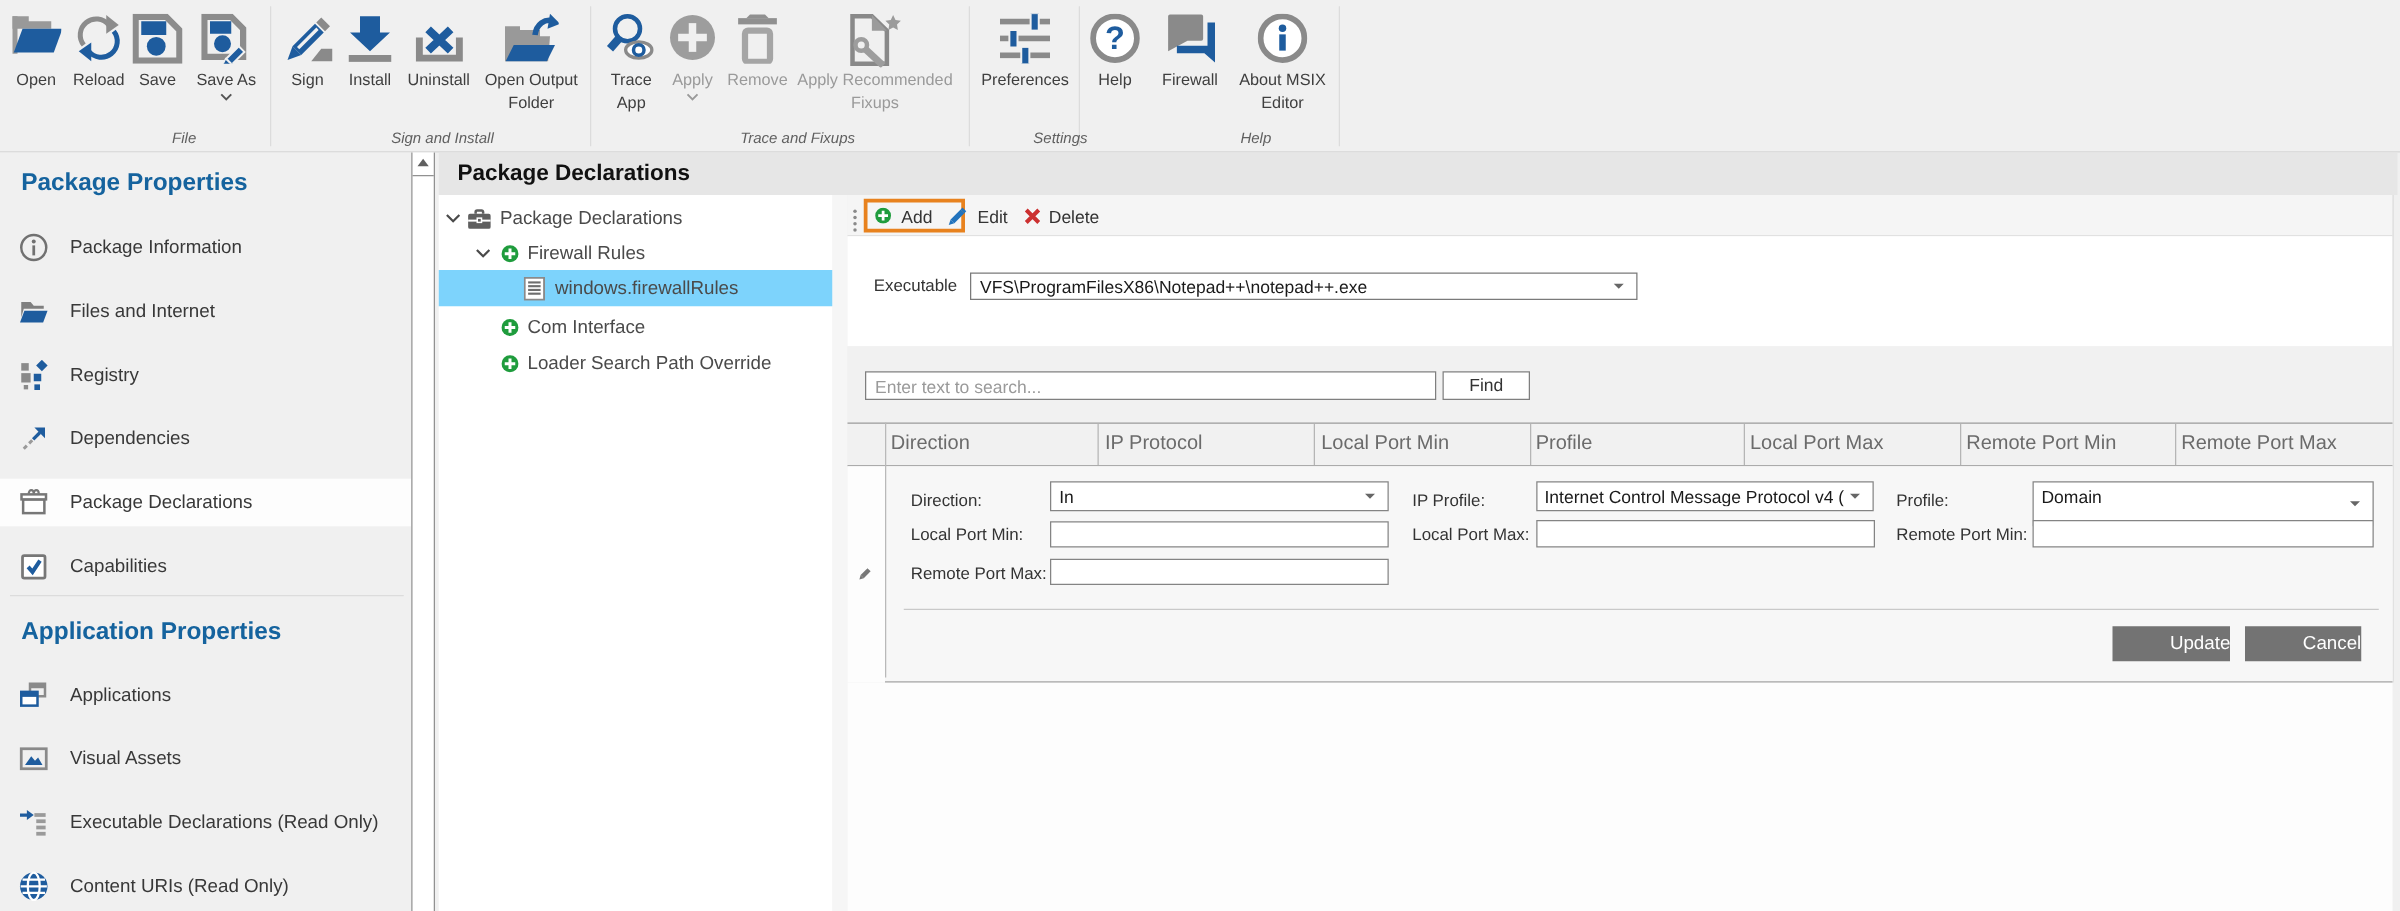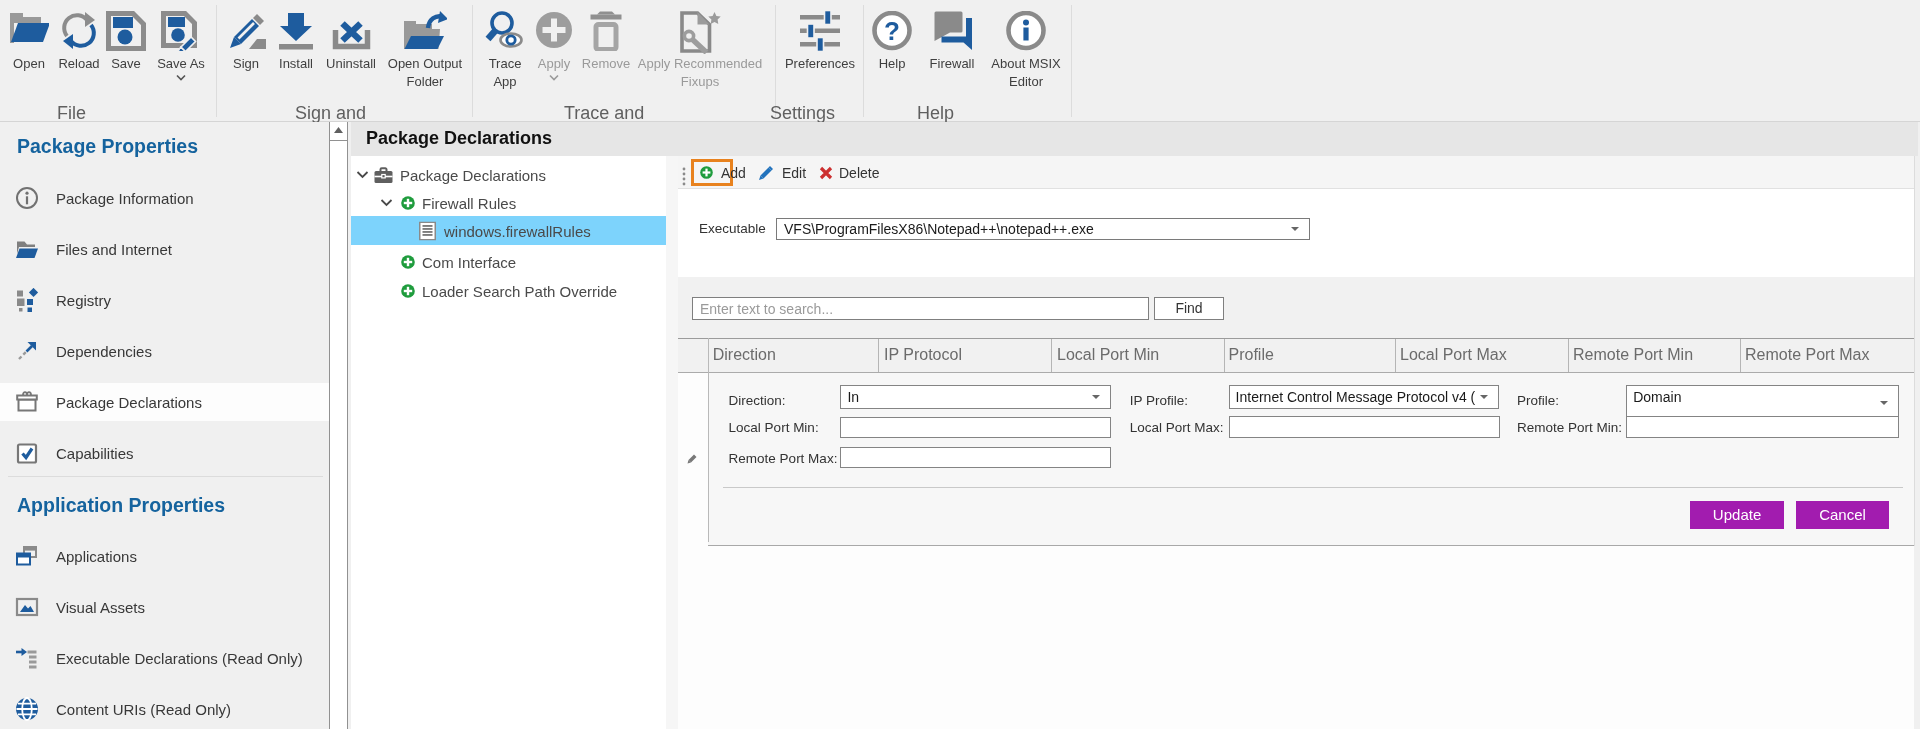--- a/index.html
+++ b/index.html
@@ -7,21 +7,21 @@
 body { font-family:"Liberation Sans", sans-serif; background:#f0f0f0; position:relative; }
 .abs { position:absolute; }
 
 
 #ribbon { left:0; top:0; width:1920px; height:122px; background:#f0f0f0; border-bottom:1px solid #d5d5d5; }
 .rbtn { position:absolute; top:0; text-align:center; }
 .rbtn svg { position:absolute; top:0; left:50%; transform:translateX(-50%); }
 .rlbl { position:absolute; top:55px; left:50%; transform:translateX(-50%); font-size:13px; color:#3f3f3f; white-space:nowrap; line-height:18px; }
 .rlbl.dis { color:#9a9a9a; }
 .rsep { position:absolute; top:5px; width:1px; height:112px; background:#dcdcdc; }
-.rgrp { position:absolute; top:103px; font-size:18px; color:#5f5f5f; text-align:left; }
+.rgrp { position:absolute; top:103px; font-size:12px; color:#5f5f5f; text-align:right;font-style:italic; }
 
 
 #sidebar { left:0; top:122px; width:329px; height:607px; background:#f0f0f0; }
 .sbhead { position:absolute; left:17px; font-size:19.5px; font-weight:bold; color:#15639e; white-space:nowrap; }
 .sbitem { position:absolute; left:0; width:329px; height:38px; }
 .sbitem.sel { background:#fdfdfd; }
 .sbitem svg { position:absolute; left:15px; top:50%; transform:translateY(-50%); }
 .sbtext { position:absolute; left:56px; top:50%; transform:translateY(-50%); font-size:15px; color:#383838; white-space:nowrap; }
 .sbline { position:absolute; left:8px; width:315px; height:1px; background:#dcdcdc; }
 
@@ -37,29 +37,29 @@
 #tree { left:351px; top:156px; width:315px; height:573px; background:#fff; }
 .trow { position:absolute; left:0; width:315px; height:29px; }
 .trow.sel { background:#7dd3fc; }
 .tlbl { position:absolute; top:50%; transform:translateY(-50%); font-size:15px; color:#4a4a4a; white-space:nowrap; }
 .ticon { position:absolute; top:50%; transform:translateY(-50%); }
 
 
 #toolstrip { left:678px; top:156px; width:1236px; height:33px; background:#f5f5f5; border-bottom:1px solid #e1e1e1; }
 #execarea { left:678px; top:189px; width:1236px; height:88px; background:#ffffff; }
 #grayzone { left:678px; top:277px; width:1236px; height:269px; background:#f1f1f1; }
-#addbox { position:absolute; left:13px; top:3px; width:42px; height:27px; border:3px solid #e8821e; background:#f5f5f5; }
+#addbox { position:absolute; left:13px; top:3px; width:81px; height:27px; border:3px solid #e8821e; background:#f5f5f5; }
 .tsbtn { position:absolute; top:0; height:33px; display:flex; align-items:center; font-size:14px; color:#333; }
 .field { position:absolute; background:#fff; border:1px solid #848484; font-size:14px; color:#1a1a1a; }
 .lbl15 { position:absolute; font-size:13.5px; color:#333; white-space:nowrap; }
 .combo-arrow { position:absolute; width:0; height:0; border-left:4px solid transparent; border-right:4px solid transparent; border-top:4.5px solid #666; top:50%; margin-top:-2px; }
 .hline { position:absolute; height:1px; }
 .vline { position:absolute; width:1px; }
 .hdrtxt { position:absolute; top:0; height:34px; line-height:34px; font-size:16px; color:#6b6b6b; white-space:nowrap; }
-.btn-blue { position:absolute; background:#a21caf; color:#fff; font-size:15px; text-align:center; line-height:28px; }
+.btn-blue { position:absolute; background:#737373; color:#fff; font-size:15px; text-align:right; line-height:28px; }
 </style>
 </head>
 <body>
 <div class="abs" id="ribbon">
 
   <div class="rbtn" style="left:-16px;width:90px;">
     <svg width="40" height="40" viewBox="0 0 40 40" style="top:11px;">
       <path d="M1 2 L14 2 L14 6 L32 6 L32 12 L1 12 Z" fill="#999999"></path>
       <path d="M1 2 L5 2 L5 32 L1 32 Z" fill="#999999"></path>
       <path d="M9 12 L41 12 L34 31 L2 31 Z" fill="#1e5c9e"></path>

